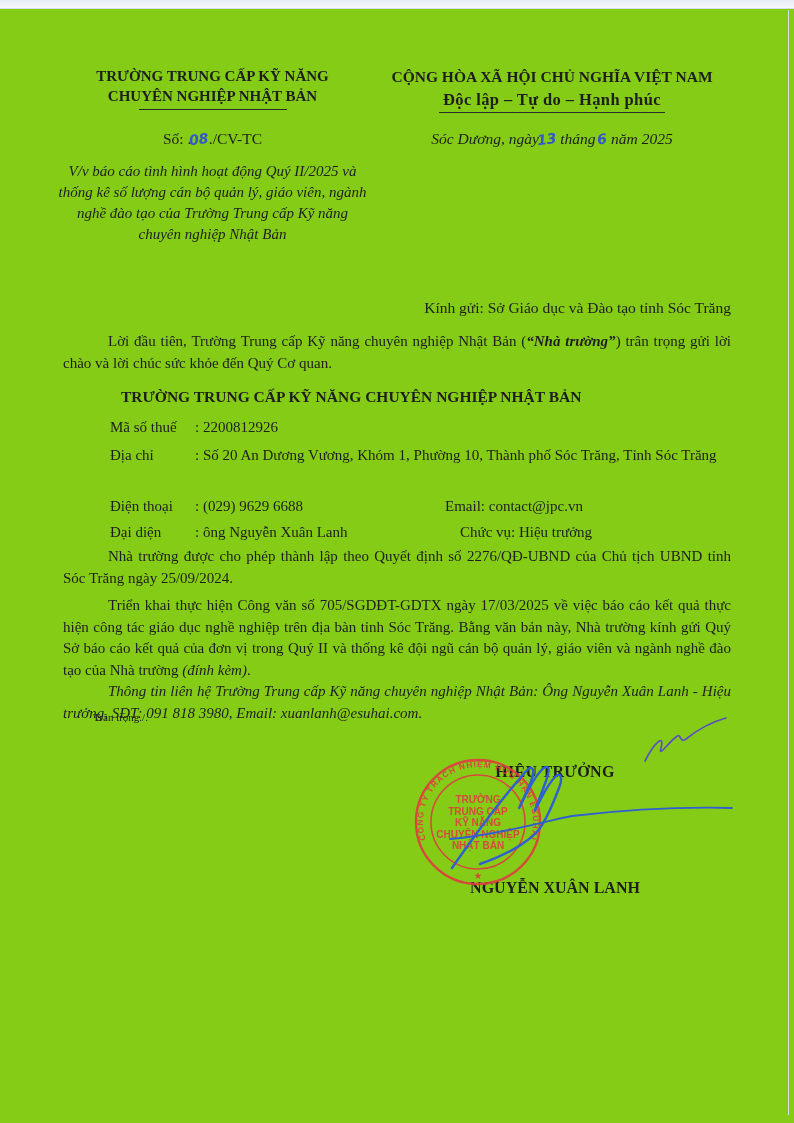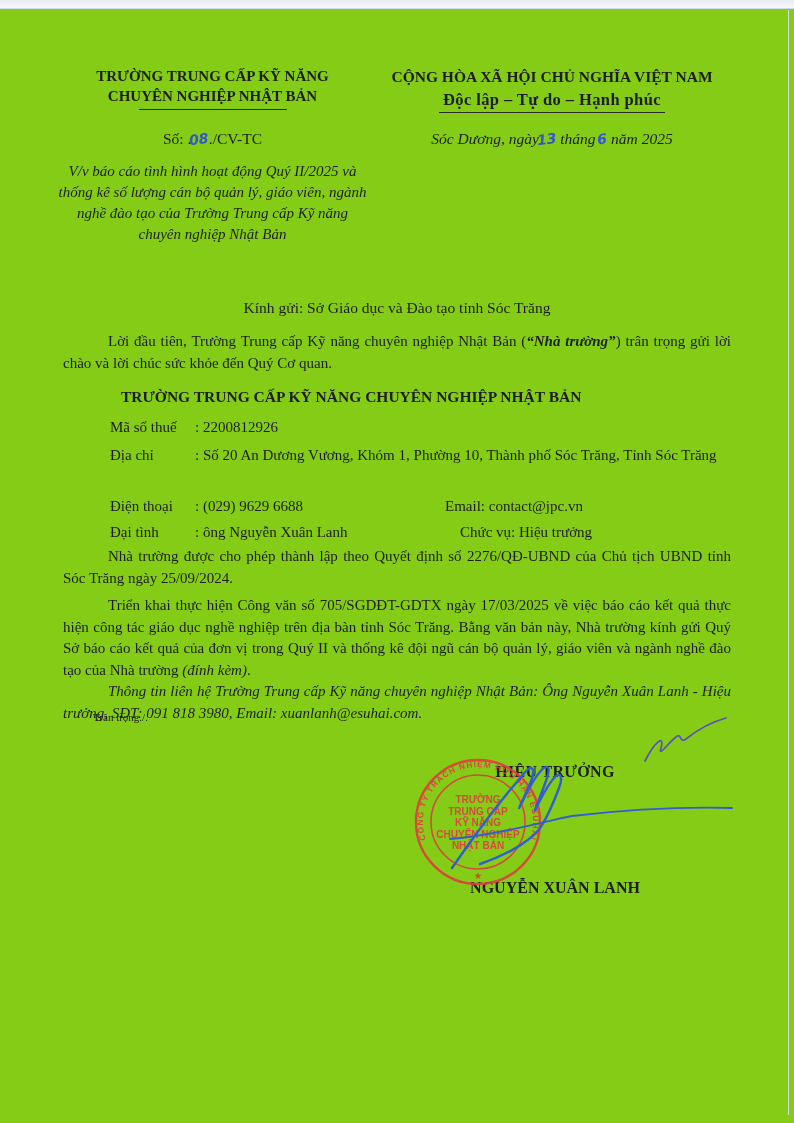--- a/index.html
+++ b/index.html
@@ -25,21 +25,21 @@
 
   .hdr-right { left:368px; top:66px; width:368px; text-align:center; }
   .hdr-right .l1 { font-weight:bold; font-size:15.5px; line-height:22px; }
   .hdr-right .l2 { display:inline-block; font-weight:bold; font-size:16.5px; letter-spacing:.4px;
     border-bottom:1.6px solid #2a2a2a; padding:0 4px 2px; margin-top:2px; }
   .date-line { margin-top:17px; font-style:italic; font-size:15.5px; }
 
   .hand { color:#3356c9; font-family:"DejaVu Sans",sans-serif; font-style:italic; font-weight:bold;
     display:inline-block; transform:rotate(-7deg); font-size:14px; margin-left:-2px; }
 
-  .recipient { left:63px; top:299px; width:668px; text-align:center; font-size:15.5px; }
+  .recipient { left:63px; top:299px; width:668px; text-align:right; font-size:15.5px; }
 
   .para { left:63px; width:668px; font-size:15px; line-height:21.5px; text-align:justify; text-indent:45px; }
   .school-heading { left:121px; top:388px; width:640px; font-weight:bold; font-size:15.5px; }
 
   .info-line { left:63px; width:668px; font-size:15px; line-height:21.5px; text-indent:47px; position:absolute; }
   .info-label { display:inline-block; width:85px; text-indent:0; }
   .col2 { position:absolute; text-indent:0; }
   .ulink { color:#1e1e1e; }
 
   .closing { left:93px; top:711px; font-size:11px; }
@@ -94,21 +94,21 @@
     <span class="info-label">Mã số thuế</span><span>: 2200812926</span>
   </div>
   <div class="info-line" style="top:445px">
     <span class="info-label">Địa chỉ</span><span>: Số 20 An Dương Vương, Khóm 1, Phường 10, Thành phố Sóc Trăng, Tỉnh Sóc Trăng</span>
   </div>
   <div class="info-line" style="top:496px">
     <span class="info-label">Điện thoại</span><span>: (029) 9629 6688</span>
     <span class="col2" style="left:382px"><span>Email: </span><a class="ulink">contact@jpc.vn</a></span>
   </div>
   <div class="info-line" style="top:522px">
-    <span class="info-label">Đại tình</span><span>: ông Nguyễn Xuân Lanh</span>
+    <span class="info-label">Đại diện</span><span>: ông Nguyễn Xuân Lanh</span>
     <span class="col2" style="left:397px">Chức vụ: Hiệu trưởng</span>
   </div>
 
   <div class="abs para" style="top:546px">Nhà trường được cho phép thành lập theo Quyết định số 2276/QĐ-UBND của Chủ tịch UBND tỉnh Sóc Trăng ngày 25/09/2024.</div>
 
   <div class="abs para" style="top:595px">
     <span>Triển khai thực hiện Công văn số 705/SGDĐT-GDTX ngày 17/03/2025 về việc báo cáo kết quả thực hiện công tác giáo dục nghề nghiệp trên địa bàn tỉnh Sóc Trăng. Bằng văn bản này, Nhà trường kính gửi Quý Sở báo cáo kết quả của đơn vị trong Quý II và thống kê đội ngũ cán bộ quản lý, giáo viên và ngành nghề đào tạo của Nhà trường </span><i class="emq"><span>(đính kèm)</span></i><span>.</span>
   </div>
 
   <div class="abs para" style="top:681px; font-style:italic">

